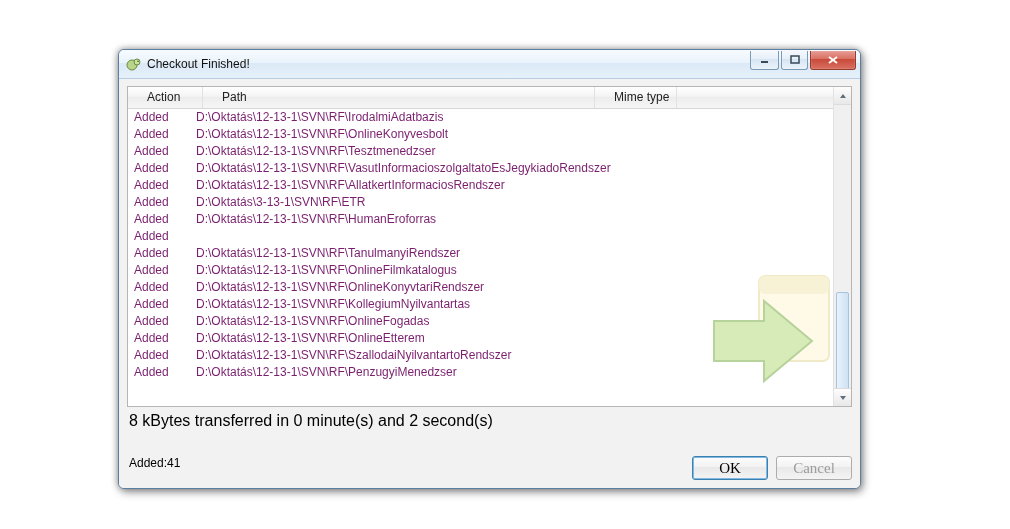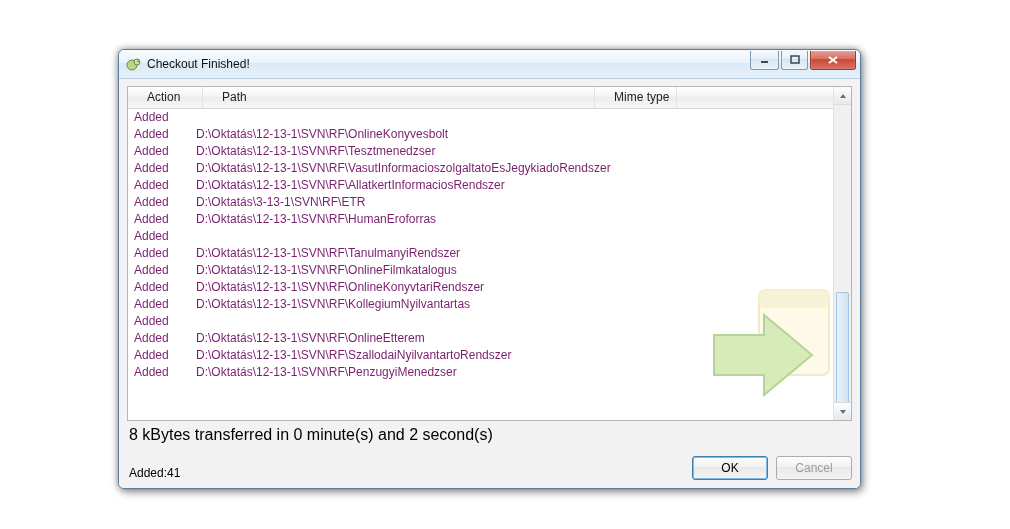--- a/index.html
+++ b/index.html
@@ -151,42 +151,43 @@
     width: 140px; height: 140px;
     opacity: 0.55;
     pointer-events: none;
   }
   .status-line {
     margin: 5px 2px 0 2px;
     font-size: 16px;
     color: #000;
   }
   .bottom-row {
-    margin-top: 12px;
-    display: flex;
-    align-items: flex-end;
+    margin-top: 26px;
+    display: flex;
+    align-items: flex-start;
   }
   .added-count {
     font-size: 12px;
     color: #000;
     margin-left: 2px;
   }
   .btns {
     margin-left: auto;
     display: flex;
     gap: 8px;
   }
   .btn {
     width: 74px; height: 22px;
-    font-size: 12px;
+    font-size: 15px;
     border: 1px solid #acacac;
     border-radius: 3px;
     background: linear-gradient(to bottom, #fdfdfd 0%, #f2f2f2 45%, #e8e8e8 46%, #f4f4f4 100%);
     display: flex; align-items: center; justify-content: center;
     color: #000;
+    font-family: Liberation Serif, serif;
   }
   .btn.disabled { color: #9c9c9c; }
   .btn.default {
     border: 1px solid #3c7fb1;
     box-shadow: 0 0 0 1px #7fb9e3 inset;
   }
 </style>
 </head>
 <body>
 
@@ -234,20 +235,21 @@
       <div class="table-wrap">
         <div class="cols">
           <div class="col action">Action</div>
           <div class="col path">Path</div>
           <div class="col mime">Mime type</div>
           <div class="col rest"></div>
         </div>
         <div class="rows" id="rows">
             <div class="row">
               <div class="cell action">Added</div>
+              <div class="cell path">D:\Oktatás\12-13-1\SVN\RF\IrodalmiAdatbazis</div>
               <div class="cell mime"></div>
               <div class="cell rest"></div>
             </div>
             <div class="row">
               <div class="cell action">Added</div>
               <div class="cell path">D:\Oktatás\12-13-1\SVN\RF\OnlineKonyvesbolt</div>
               <div class="cell mime"></div>
               <div class="cell rest"></div>
             </div>
             <div class="row">
@@ -304,20 +306,21 @@
               <div class="cell rest"></div>
             </div>
             <div class="row">
               <div class="cell action">Added</div>
               <div class="cell path">D:\Oktatás\12-13-1\SVN\RF\KollegiumNyilvantartas</div>
               <div class="cell mime"></div>
               <div class="cell rest"></div>
             </div>
             <div class="row">
               <div class="cell action">Added</div>
+              <div class="cell path">D:\Oktatás\12-13-1\SVN\RF\OnlineFogadas</div>
               <div class="cell mime"></div>
               <div class="cell rest"></div>
             </div>
             <div class="row">
               <div class="cell action">Added</div>
               <div class="cell path">D:\Oktatás\12-13-1\SVN\RF\OnlineEtterem</div>
               <div class="cell mime"></div>
               <div class="cell rest"></div>
             </div>
             <div class="row">

